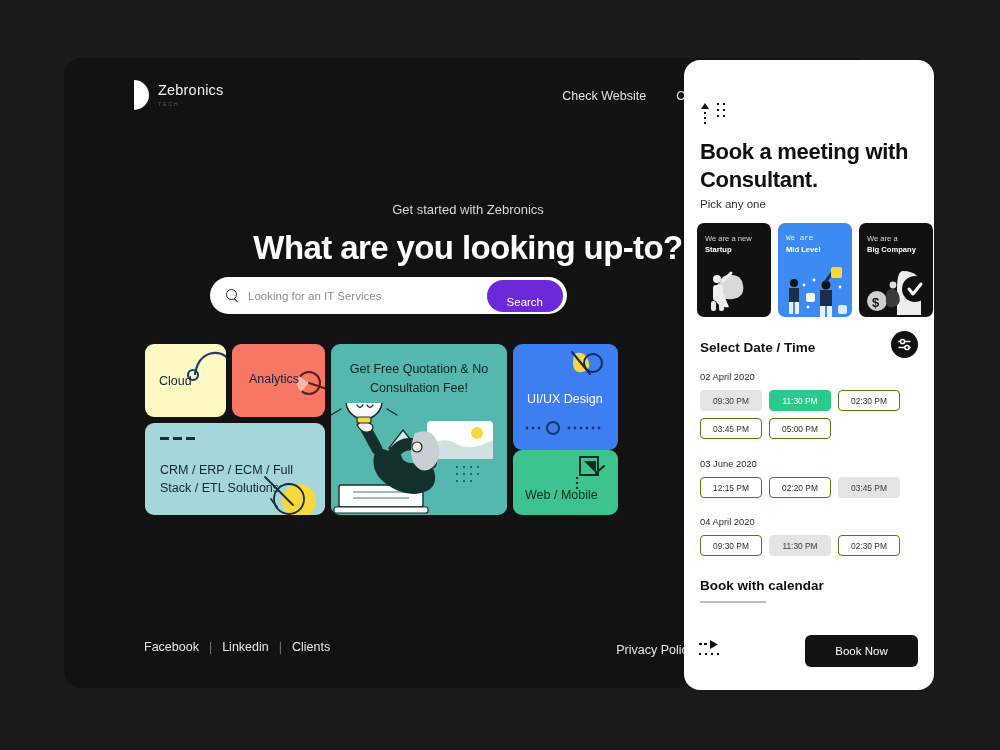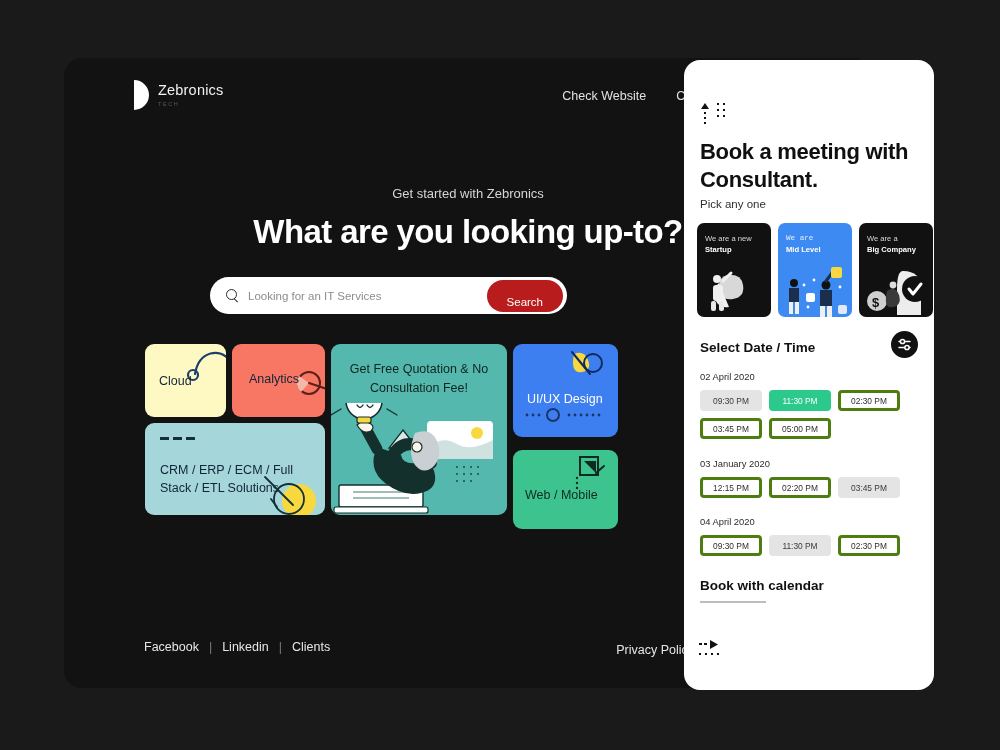--- a/index.html
+++ b/index.html
@@ -31,21 +31,21 @@
 
   .nav-links { position: absolute; right: 24px; top: 20px; display: flex; align-items: center; gap: 30px; }
   .nav-link { color: #e2e2e2; font-size: 12.5px; cursor: pointer; }
   .btn-direct-call {
     border: 1px solid #6d6d6d; border-radius: 20px;
     padding: 10px 22px; color: #f3f3f3; font-size: 12.5px;
     background: transparent; cursor: pointer; font-family: inherit;
   }
 
   
-  .hero { position: absolute; left: 0; top: 128px; width: 100%; text-align: center; }
+  .hero { position: absolute; left: 0; top: 144px; width: 100%; text-align: center; }
   .hero-eyebrow { color: #d6d6d6; font-size: 13px; }
   .hero-title { color: #ffffff; font-size: 33px; font-weight: bold; letter-spacing: -.6px; margin-top: 12px; }
 
   
   .search-wrap {
     position: absolute; left: 146px; top: 219px;
     width: 357px; height: 37px; background: #fff; border-radius: 19px;
     display: flex; align-items: center; padding: 0 4px 0 16px;
   }
   .search-icon { width: 13px; height: 13px; flex: 0 0 13px; position: relative; }
@@ -56,38 +56,38 @@
   .search-icon::after {
     content: ""; position: absolute; left: 8px; top: 8.5px; width: 4.5px; height: 1.4px;
     background: #2b2b2b; transform: rotate(45deg); transform-origin: left center;
   }
   .search-input {
     flex: 1; border: none; outline: none; background: transparent;
     font-family: inherit; font-size: 11.5px; color: #2a2a2a; padding-left: 9px;
   }
   .search-input::placeholder { color: #8d8d8d; }
   .search-btn {
-    background: #b91c1c; color: #fff; border: none; border-radius: 16px;
+    background: #6d28d9; color: #fff; border: none; border-radius: 16px;
     height: 17px; padding: 16px 20px; font-family: inherit; font-size: 11.5px;
     cursor: pointer;
   }
 
   
   .tiles { position: absolute; left: 81px; top: 286px; width: 492px; height: 200px; }
   .tile { position: absolute; border-radius: 9px; overflow: hidden; cursor: pointer; }
   .tile-label {
     position: absolute; font-size: 12.5px; color: #12243a; font-weight: normal;
   }
 
   .t-cloud  { left: 0;   top: 0;   width: 81px;  height: 73px; background: #fef9c3; }
   .t-analytics { left: 87px; top: 0; width: 93px; height: 73px; background: #F77764; }
   .t-crm    { left: 0;   top: 79px; width: 180px; height: 92px; background: #A5D6DA; }
   .t-center { left: 186px; top: 0;  width: 176px; height: 171px; background: #55B8AE; }
-  .t-uiux   { left: 368px; top: 0;  width: 105px; height: 93px; background: #3D7FF0; }
-  .t-web    { left: 368px; top: 106px; width: 105px; height: 79px; background: #3DC48E; }
+  .t-uiux   { left: 368px; top: 0;  width: 105px; height: 106px; background: #3D7FF0; }
+  .t-web    { left: 368px; top: 106px; width: 105px; height: 65px; background: #3DC48E; }
 
   .t-cloud .tile-label { left: 14px; top: 30px; }
   .t-analytics .tile-label { left: 17px; top: 28px; }
   .t-crm .tile-label { left: 15px; top: 38px; line-height: 1.45; width: 150px; }
   .t-uiux .tile-label { left: 14px; top: 48px; color: #fff; }
   .t-web .tile-label { left: 12px; top: 38px; color: #0f2a22; }
 
   .t-center .center-title {
     position: absolute; left: 10px; top: 16px; width: 156px; text-align: center;
     color: #10241f; font-size: 12.5px; line-height: 1.5;
@@ -133,21 +133,21 @@
   }
   .filter-btn {
     position: absolute; right: 16px; top: 271px; width: 27px; height: 27px;
     background: #111; border-radius: 50%; cursor: pointer;
   }
 
   .date-group { position: absolute; left: 16px; width: 222px; }
   .date-label { font-size: 9.4px; color: #2c2c2c; margin-bottom: 8px; }
   .slots { display: flex; flex-wrap: wrap; gap: 7px; }
   .slot {
-    min-width: 62px; height: 21px; border-radius: 4px; border: 3px solid #4d7c0f;
+    min-width: 62px; height: 21px; border-radius: 4px; border: 1px solid #4d7c0f;
     background: #fff; color: #2e2e2e; font-size: 8.4px;
     display: flex; align-items: center; justify-content: center; cursor: pointer;
     font-family: inherit; padding: 0 6px;
   }
   .slot.grey { background: #e4e4e4; border-color: #e4e4e4; color: #3a3a3a; }
   .slot.active { background: #2CC98C; border-color: #2CC98C; color: #fff; }
 
   .g1 { top: 311px; }
   .g2 { top: 398px; }
   .g3 { top: 456px; }
@@ -442,21 +442,21 @@
       <div class="slots">
         <button class="slot grey">09:30 PM</button>
         <button class="slot active">11:30 PM</button>
         <button class="slot">02:30 PM</button>
         <button class="slot">03:45 PM</button>
         <button class="slot">05:00 PM</button>
       </div>
     </div>
 
     <div class="date-group g2">
-      <div class="date-label">03 January 2020</div>
+      <div class="date-label">03 June 2020</div>
       <div class="slots">
         <button class="slot">12:15 PM</button>
         <button class="slot">02:20 PM</button>
         <button class="slot grey">03:45 PM</button>
       </div>
     </div>
 
     <div class="date-group g3">
       <div class="date-label">04 April 2020</div>
       <div class="slots">
@@ -474,14 +474,15 @@
         <rect x="0" y="3" width="3" height="2"></rect>
           <rect x="5" y="3" width="3" height="2"></rect>
         <rect x="0" y="13" width="2" height="2"></rect>
           <rect x="6" y="13" width="2" height="2"></rect>
         <rect x="12" y="13" width="2" height="2"></rect>
           <rect x="18" y="13" width="2" height="2"></rect>
       </g>
       <path d="M11 0 L 19 4.5 L 11 9 Z" fill="#111"></path>
     </svg>
 
+    <button class="book-now">Book Now</button>
   </div>
 </div>
 
 </body></html>

